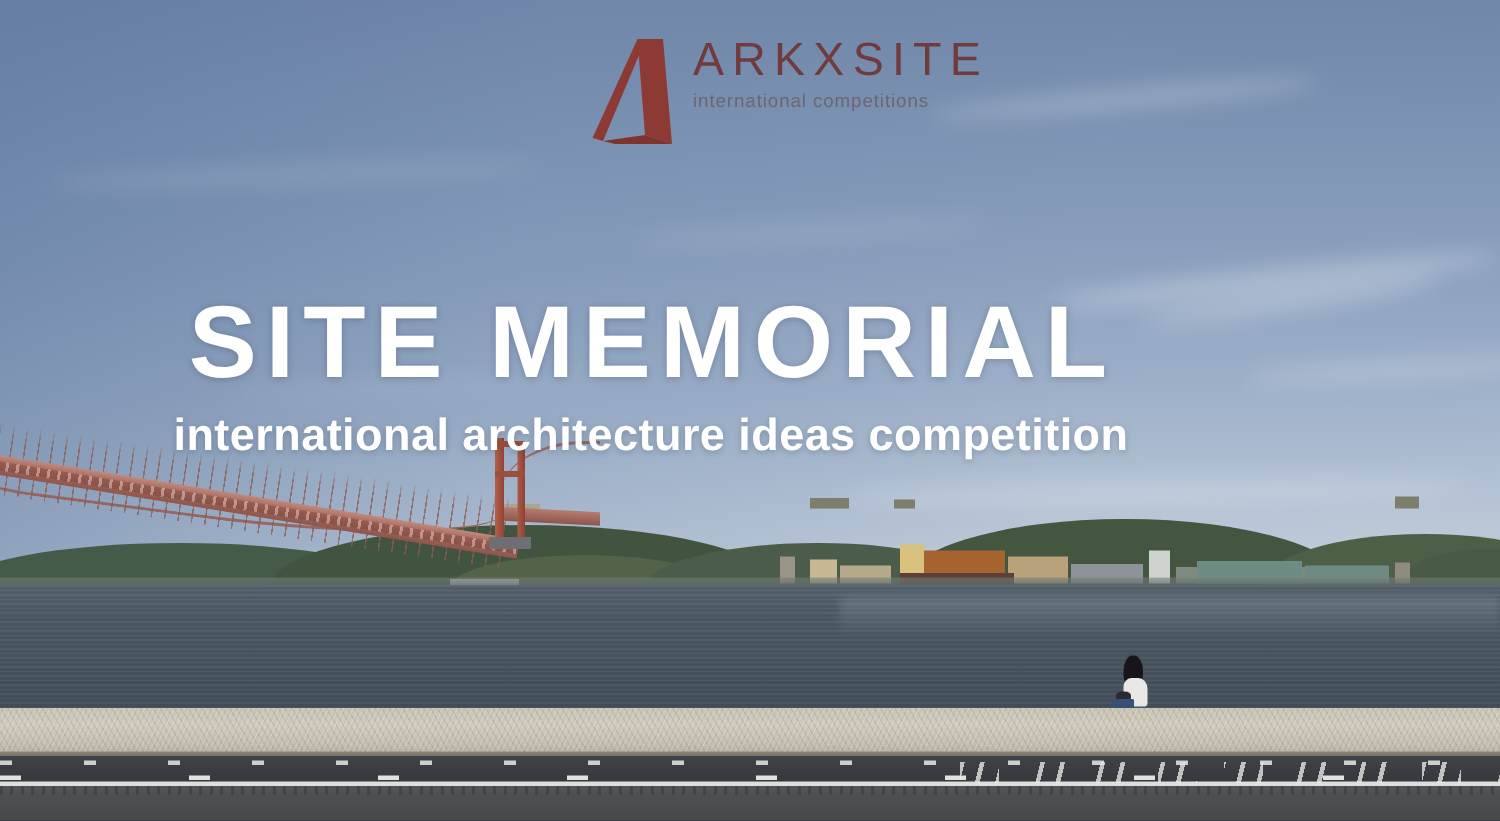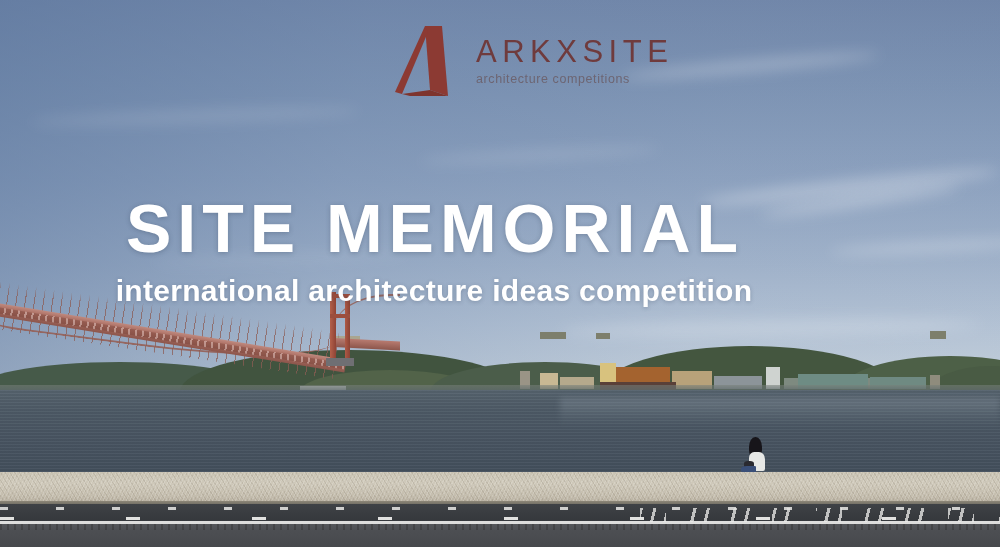--- a/index.html
+++ b/index.html
@@ -331,22 +331,21 @@
       rgba(26,24,22,0.45) 0px, rgba(26,24,22,0.45) 2px,
       rgba(0,0,0,0) 2px, rgba(0,0,0,0) 7px);
     opacity: .55;
   }
 
   
   .logo {
     position: absolute;
     left: 392px; top: 24px;
     display: flex;
-    align-items: center;
-    gap: 14px;
+    align-items: flex-start;
   }
   .logo-mark { width: 70px; height: 74px; display:block; }
   .logo-text { display: flex; flex-direction: column; justify-content: center; }
   .logo-word {
     font-size: 31px;
     letter-spacing: 5.5px;
     color: #6f3b3d;
     font-weight: 400;
     line-height: 1;
     font-family: "Liberation Sans", sans-serif;
@@ -470,20 +469,20 @@
   <div class="apron-grit"></div>
 
   <div class="logo">
     <svg class="logo-mark" viewBox="0 0 70 74">
       <polygon points="33,2 50,2 56,72 38,66" fill="#8c3a33"></polygon>
       <polygon points="33,2 36,8 10,70 3,68" fill="#8c3a33"></polygon>
       <polygon points="38,66 56,72 18,72 10,70" fill="#7e342d"></polygon>
     </svg>
     <div class="logo-text">
       <div class="logo-word">ARKXSITE</div>
-      <div class="logo-tag">architecture competitions</div>
+      <div class="logo-tag">international competitions</div>
     </div>
   </div>
 
   <div class="title">SITE  MEMORIAL</div>
   <div class="subtitle">international architecture ideas competition</div>
 
 </div>
 
 </body></html>

